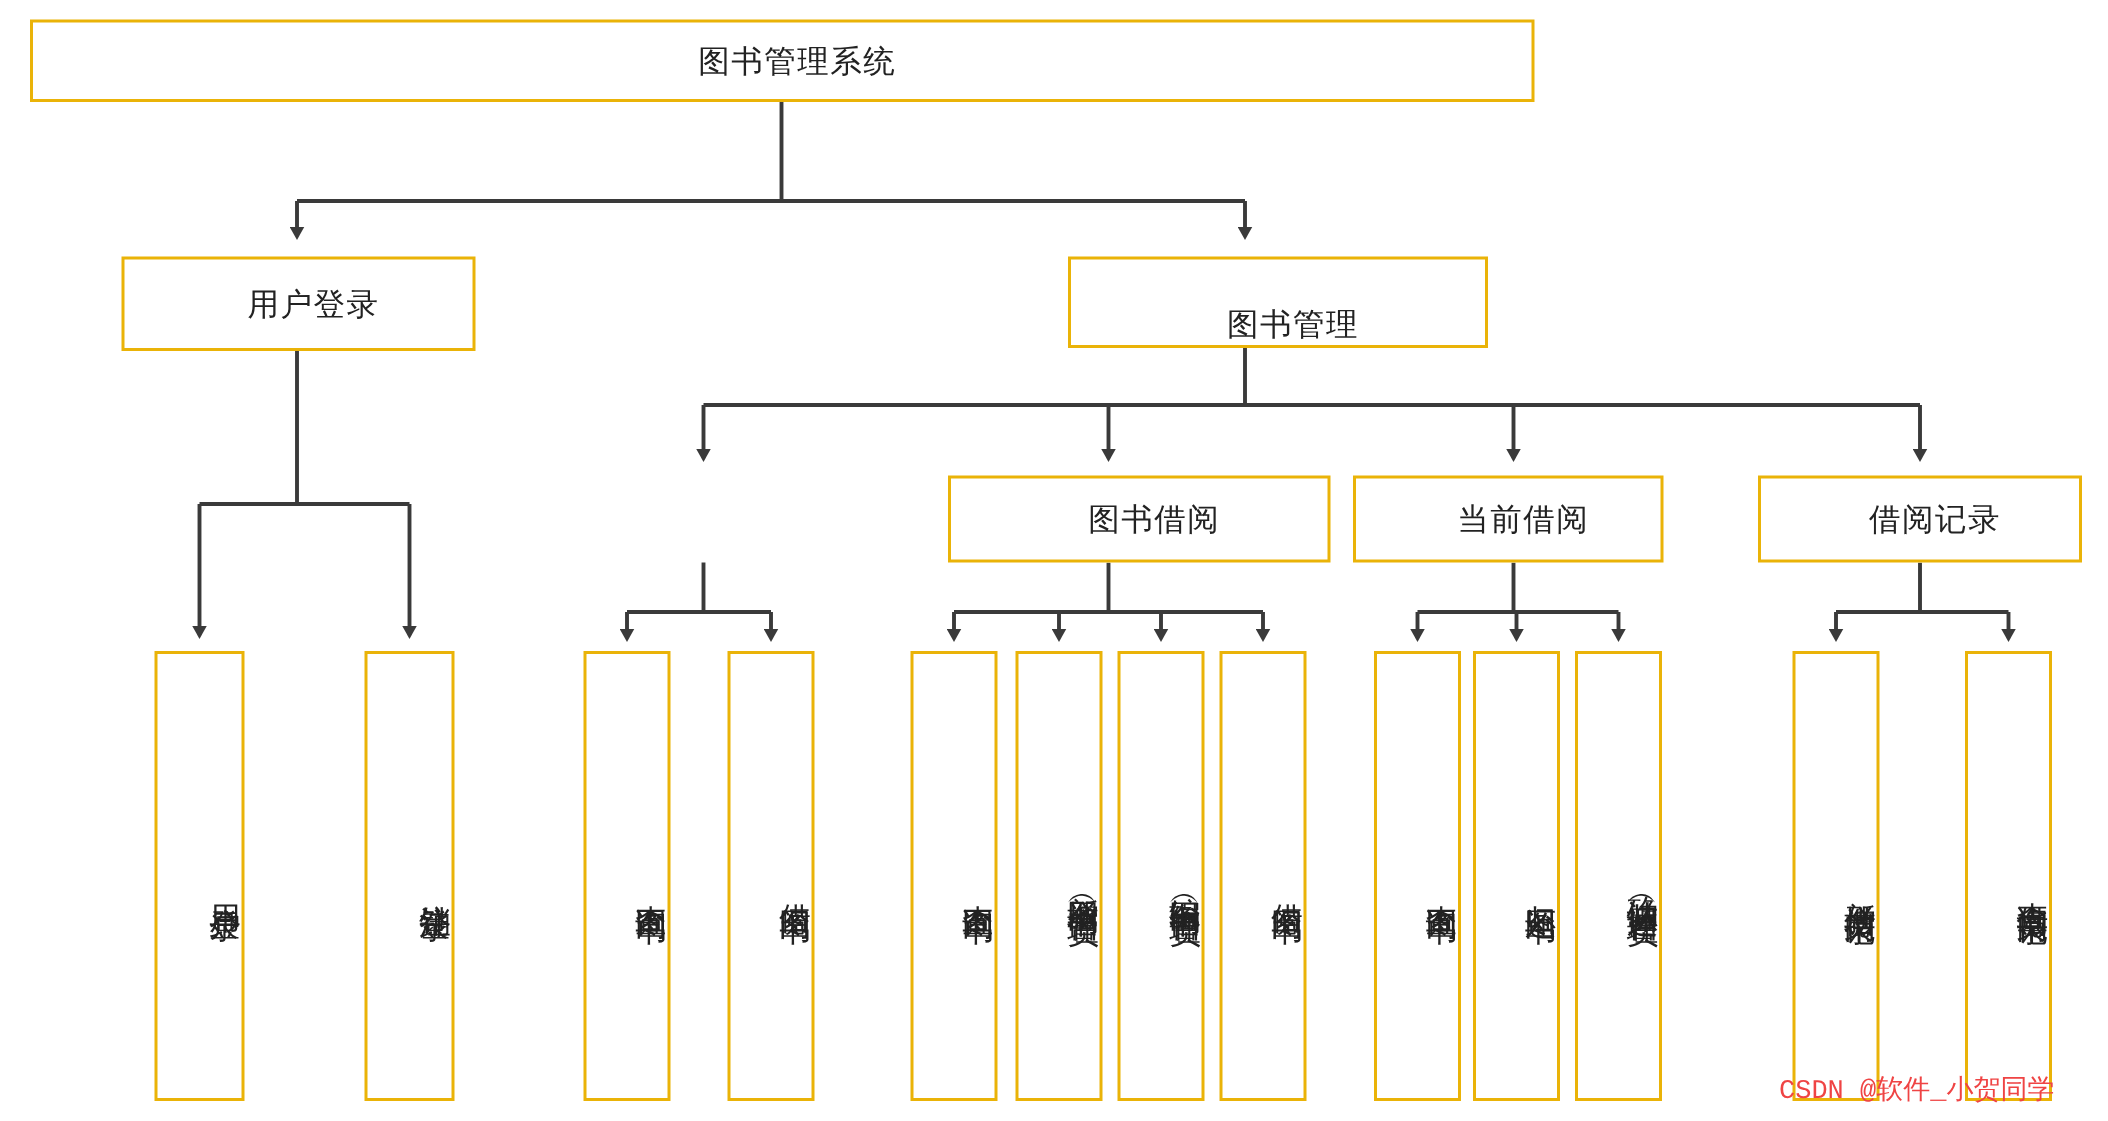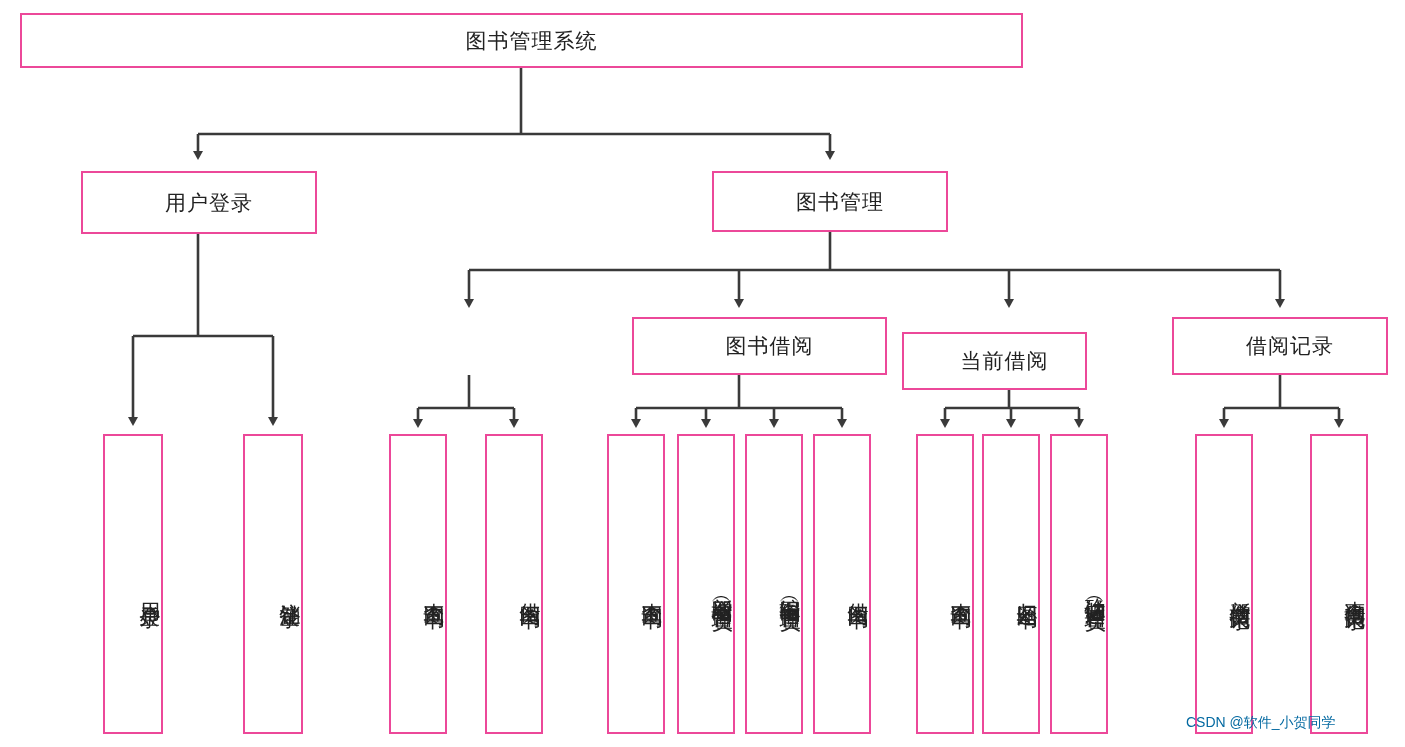--- a/index.html
+++ b/index.html
@@ -18,21 +18,21 @@
     overflow: hidden;
   }
   svg#edges {
     position: absolute;
     left: 0; top: 0;
     width: 1405px; height: 747px;
     pointer-events: none;
   }
   .node {
     position: absolute;
-    border: 2px solid #ec4899;
+    border: 2px solid #eab308;
     background: #ffffff;
     display: flex;
     align-items: center;
     justify-content: center;
     color: #222222;
     padding-left: 20px;
   }
   .node.horiz {
     font-size: 21px;
     letter-spacing: 1px;
@@ -52,24 +52,24 @@
     display: block;
   }
   .node.vert .lbl {
     writing-mode: vertical-rl;
     text-orientation: upright;
   }
   #watermark {
     position: absolute;
     left: 1186px;
     top: 714px;
-    font-size: 14px;
-    color: #0369a1;
+    font-size: 18px;
+    color: #ef4444;
     white-space: nowrap;
-    font-family: Liberation Sans, sans-serif;
+    font-family: Liberation Mono, monospace;
   }
 </style>
 </head>
 <body>
 
 <div id="canvas">
 
   <svg id="edges" viewBox="0 0 1405 747">
     <defs>
       <marker id="arrow" markerWidth="9" markerHeight="10" refX="1" refY="5" orient="auto" markerUnits="userSpaceOnUse">
@@ -120,28 +120,28 @@
     </g>
   </svg>
 
   <div class="node horiz" style="left:20px; top:13px; width:1003px; height:55px;">
     <span class="lbl">图书管理系统</span>
   </div>
 
   <div class="node horiz" style="left:81px; top:171px; width:236px; height:63px;">
     <span class="lbl">用户登录</span>
   </div>
-  <div class="node horiz" style="left:712px; top:171px; width:236px; height:61px;">
+  <div class="node horiz" style="left:712px; top:171px; width:280px; height:61px;align-items:flex-end;">
     <span class="lbl">图书管理</span>
   </div>
 
   <div class="node horiz" style="left:632px; top:317px; width:255px; height:58px;">
     <span class="lbl">图书借阅</span>
   </div>
-  <div class="node horiz" style="left:902px; top:332px; width:185px; height:58px;">
+  <div class="node horiz" style="left:902px; top:317px; width:207px; height:58px;">
     <span class="lbl">当前借阅</span>
   </div>
   <div class="node horiz" style="left:1172px; top:317px; width:216px; height:58px;font-family:Liberation Mono, monospace;">
     <span class="lbl">借阅记录</span>
   </div>
 
   <div class="node vert" style="left:103px; top:434px; width:60px; height:300px;">
     <span class="lbl">用户登录</span>
   </div>
   <div class="node vert" style="left:243px; top:434px; width:60px; height:300px;">

